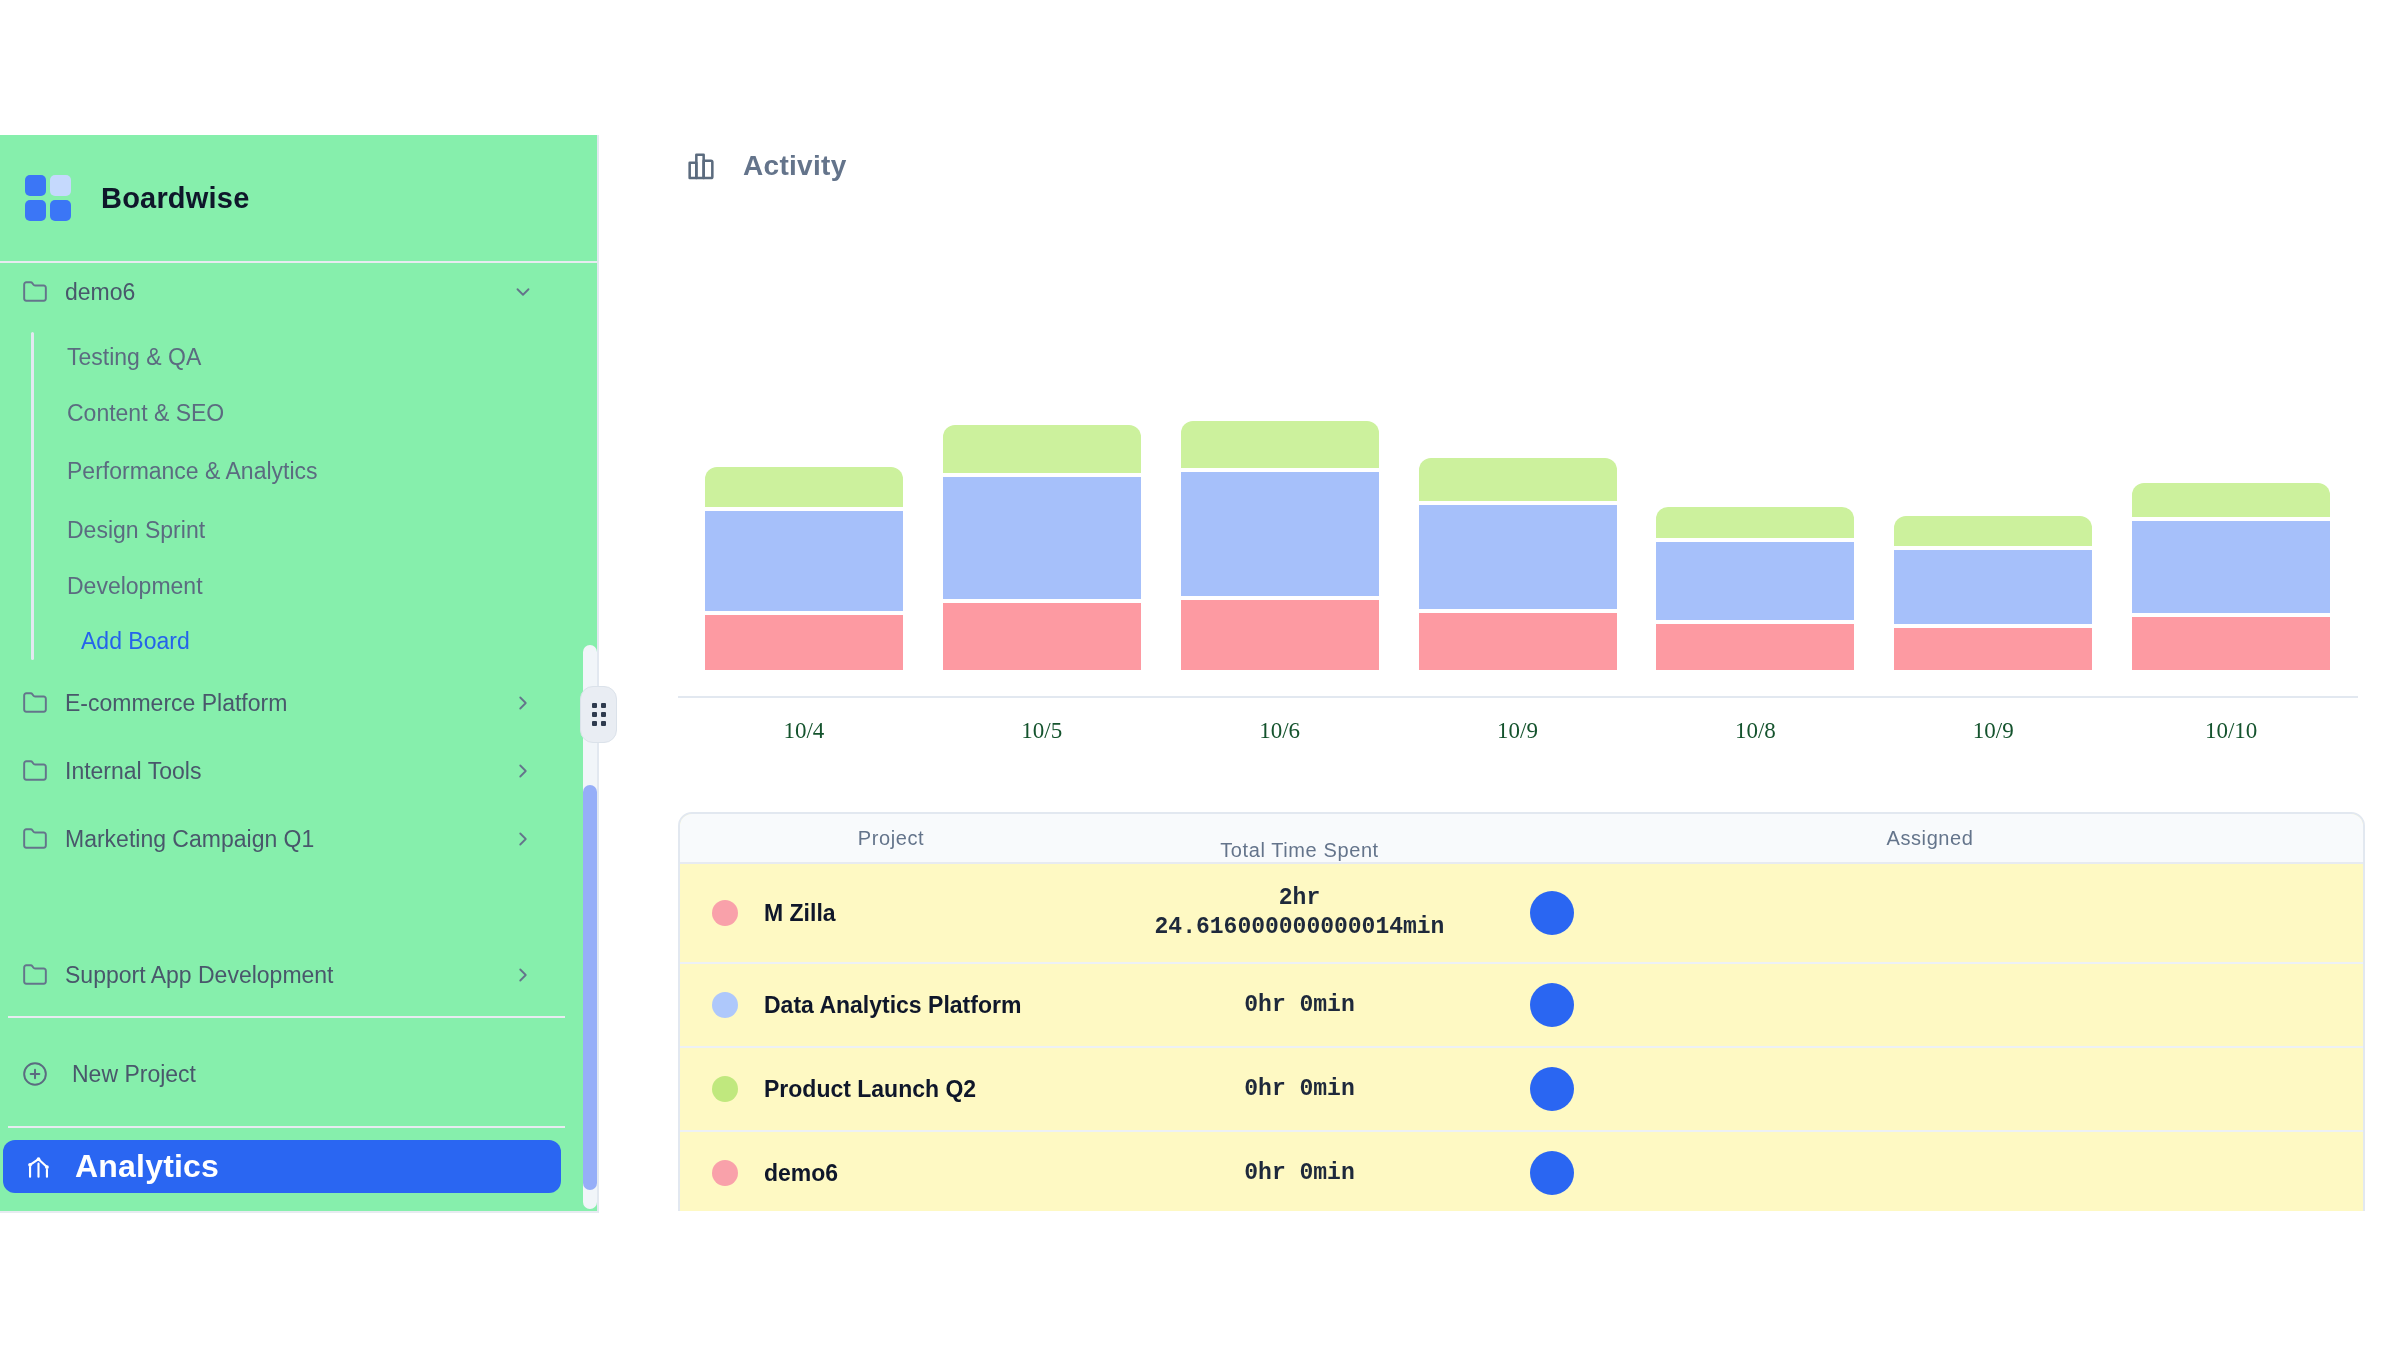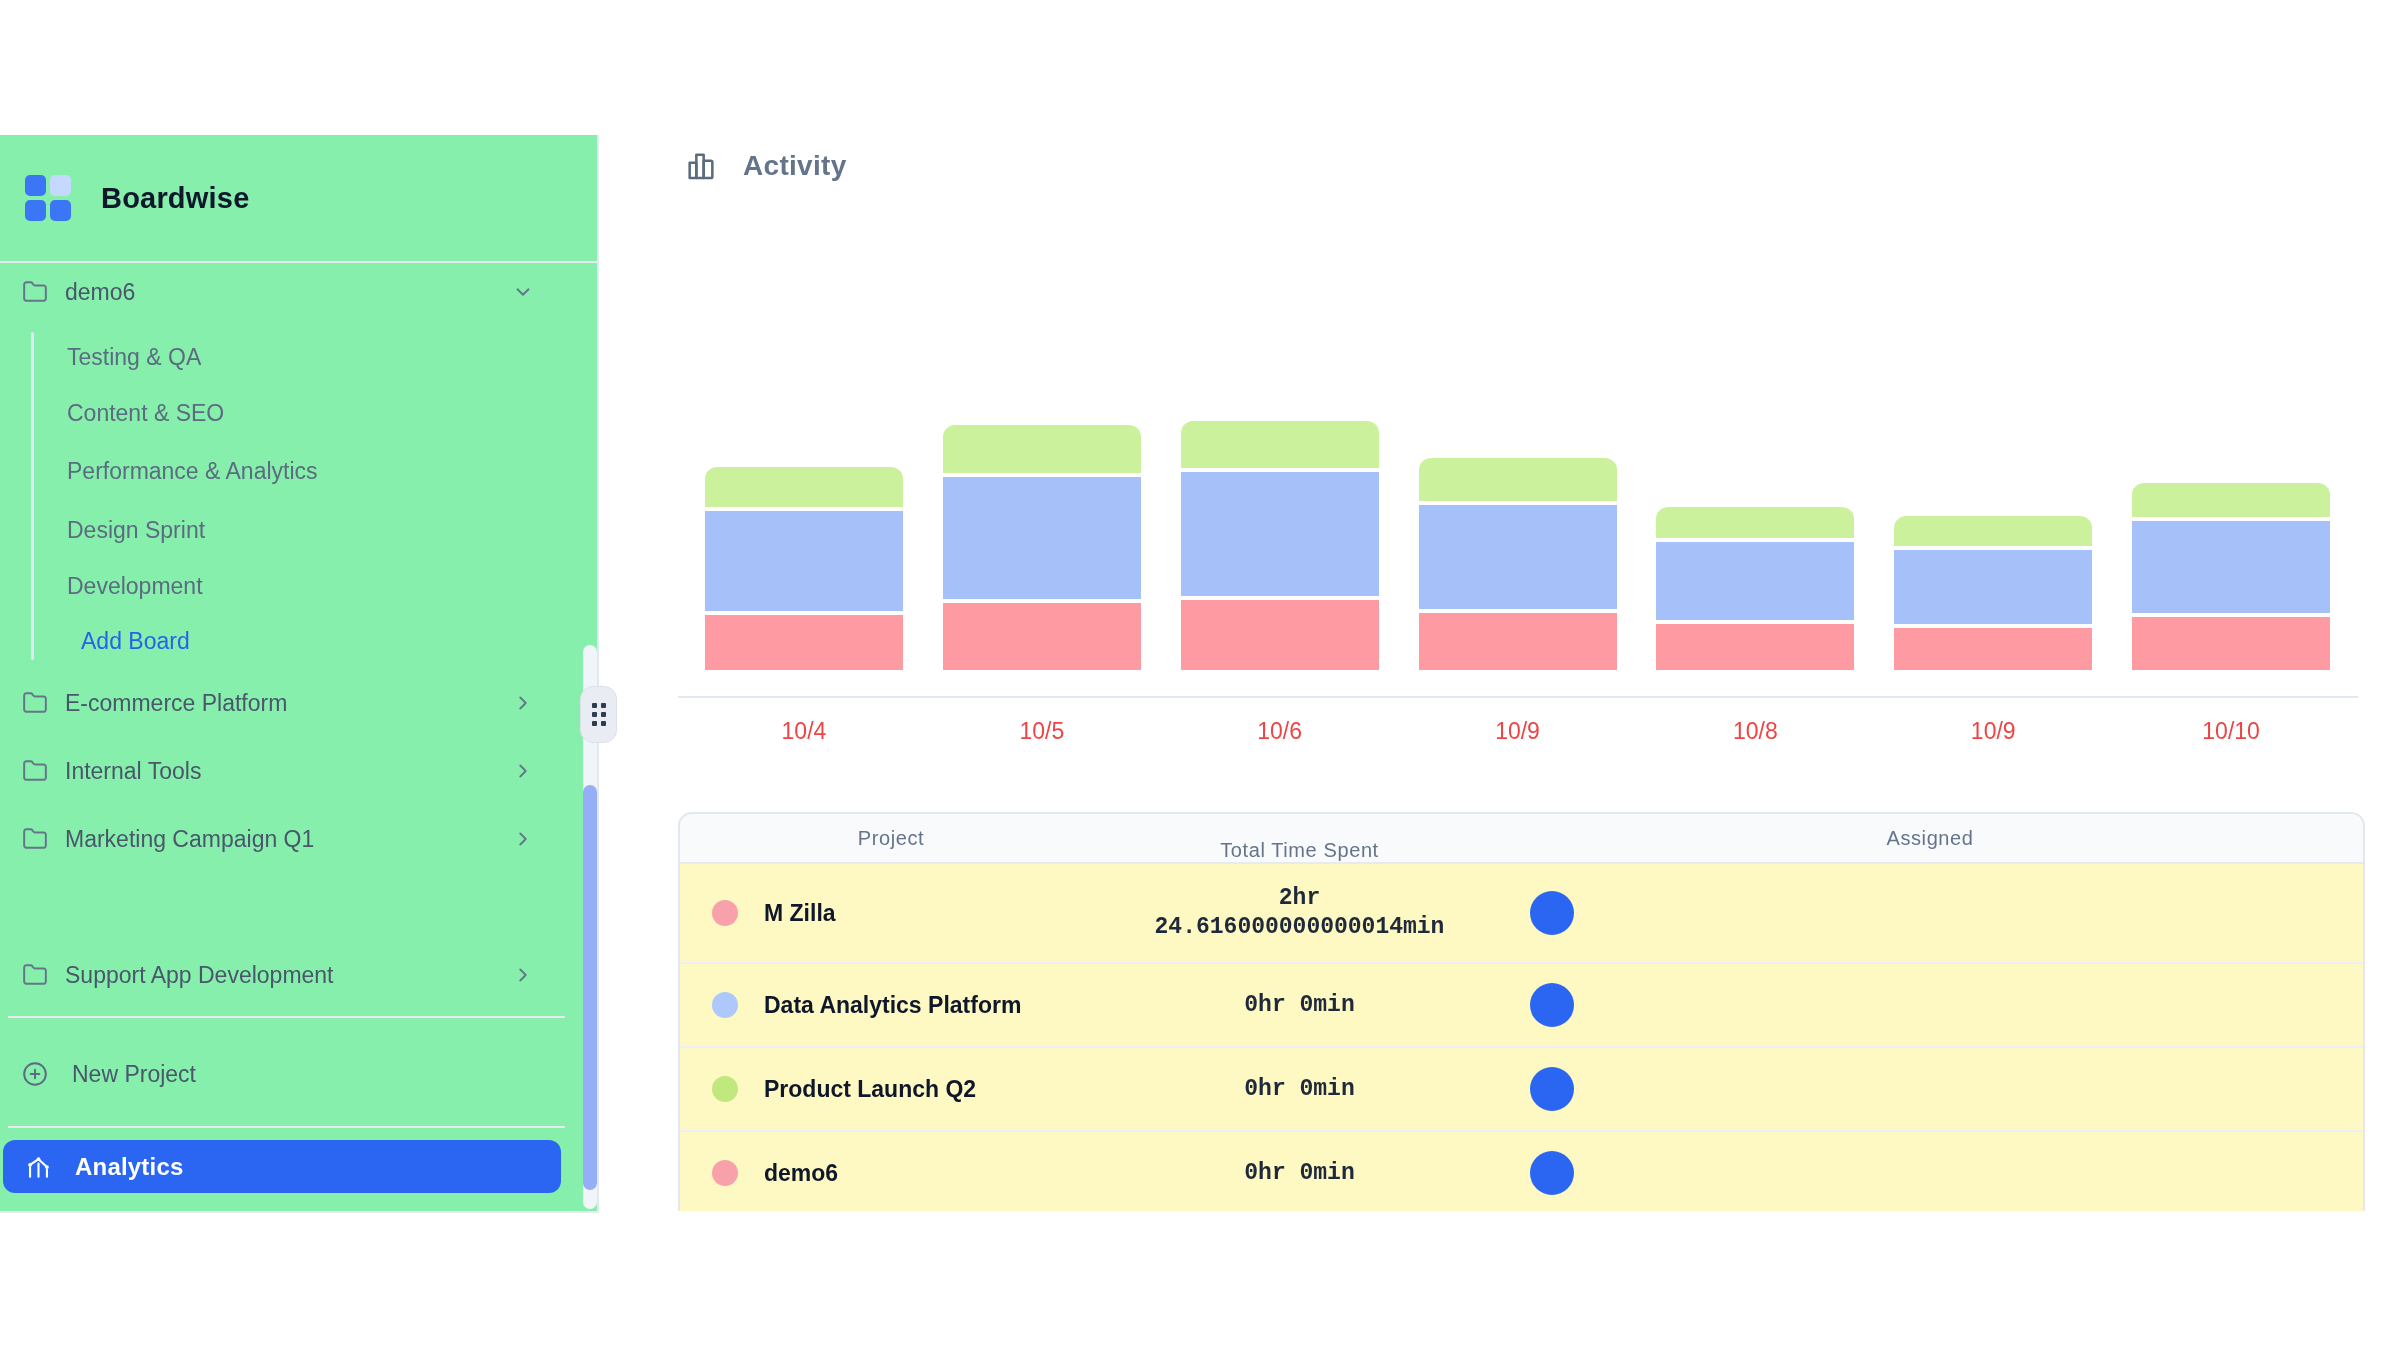--- a/index.html
+++ b/index.html
@@ -20,42 +20,42 @@
   .srow .slabel{position:absolute;left:65px;font-size:23px;color:#49576b;font-weight:500;white-space:nowrap;}
   .srow .chev{position:absolute;left:512px;width:22px;height:22px;color:#64748b;}
   .board-label{position:absolute;left:67px;font-size:23px;color:#5b6b80;font-weight:500;white-space:nowrap;cursor:pointer;transform:translateY(-50%);}
   .addboard{position:absolute;left:81px;font-size:23px;color:#2563eb;font-weight:500;cursor:pointer;transform:translateY(-50%);}
   .guide{position:absolute;left:31px;top:197px;width:3px;height:328px;background:#e2e8f0;border-radius:2px;}
   .newproj{position:absolute;left:0;top:919px;width:570px;height:40px;display:flex;align-items:center;cursor:pointer;}
   .newproj .picon{position:absolute;left:22px;width:26px;height:26px;color:#5b6b80;}
   .newproj .slabel{position:absolute;left:72px;font-size:23px;color:#49576b;font-weight:500;}
   .analytics-btn{position:absolute;left:3px;top:1005px;width:558px;height:53px;background:#2a66f2;border-radius:12px;display:flex;align-items:center;cursor:pointer;}
   .analytics-btn .aicon{position:absolute;left:22px;width:27px;height:27px;color:#ffffff;}
-  .analytics-btn .slabel{position:absolute;left:72px;font-size:24px;font-weight:600;color:#ffffff;letter-spacing:.2px;text-align:right;}
+  .analytics-btn .slabel{position:absolute;left:72px;font-size:32px;font-weight:600;color:#ffffff;letter-spacing:.2px;text-align:right;}
 
   
   .scroll-track{position:absolute;left:583px;top:645px;width:14px;height:564px;background:#f1f5f9;border-radius:8px;}
   .scroll-thumb{position:absolute;left:583px;top:785px;width:14px;height:405px;background:#96aef8;border-radius:8px;cursor:pointer;}
   .resize-pill{position:absolute;left:580px;top:686px;width:35px;height:55px;background:#e9edf3;border:1px solid #dbe2ea;border-radius:13px;display:flex;align-items:center;justify-content:center;cursor:col-resize;}
   .resize-pill .dots{display:grid;grid-template-columns:5px 5px;grid-template-rows:5px 5px 5px;gap:4px;}
   .resize-pill .dots i{background:#2f3b4e;border-radius:1px;}
 
   
   .main-title{position:absolute;left:685px;top:150px;display:flex;align-items:center;color:#64748b;}
   .main-title .ticon{width:32px;height:32px;color:#5b6b7e;}
   .main-title .ttext{margin-left:26px;font-size:28px;font-weight:600;letter-spacing:.3px;}
   .bars{position:absolute;left:685px;top:420px;width:1665px;height:250px;display:flex;align-items:flex-end;}
   .slot{flex:1;display:flex;justify-content:center;align-items:flex-end;height:250px;}
   .stack{width:198px;display:flex;flex-direction:column;justify-content:flex-end;}
   .seg{width:198px;}
   .seg:not(:first-child){margin-top:4px;}
   .seg:first-child{border-radius:12px 12px 0 0;}
   .axis{position:absolute;left:678px;top:696px;width:1680px;height:2px;background:#e2e8f0;}
   .xlabels{position:absolute;left:685px;top:718px;width:1665px;display:flex;}
-  .xlab{flex:1;text-align:center;font-size:23px;color:#ef4444;font-weight:500;}
+  .xlab{flex:1;text-align:center;font-size:23px;color:#14532d;font-weight:500;font-family:Liberation Serif, serif;}
 
   
   .table-clip{position:absolute;left:678px;top:812px;width:1687px;height:399px;overflow:hidden;}
   .ttable{position:absolute;left:0;top:0;width:1683px;border:2px solid #e2e8f0;border-radius:14px 14px 0 0;background:#fef9c3;}
   .thead{display:flex;height:48px;background:#f8fafc;border-bottom:2px solid #e7ebf1;border-radius:12px 12px 0 0;}
   .th{display:flex;align-items:center;justify-content:center;font-size:20px;color:#64748b;font-weight:500;letter-spacing:.6px;}
   .col1{width:422px;}  .col2{width:395px;margin-top:24px;}  .col3{width:866px;}
   .trow{display:flex;align-items:center;border-bottom:2px solid #edf1f5;}
   .trow:last-child{border-bottom:none;}
   .rh-lg{height:98px;} .rh{height:82px;}

